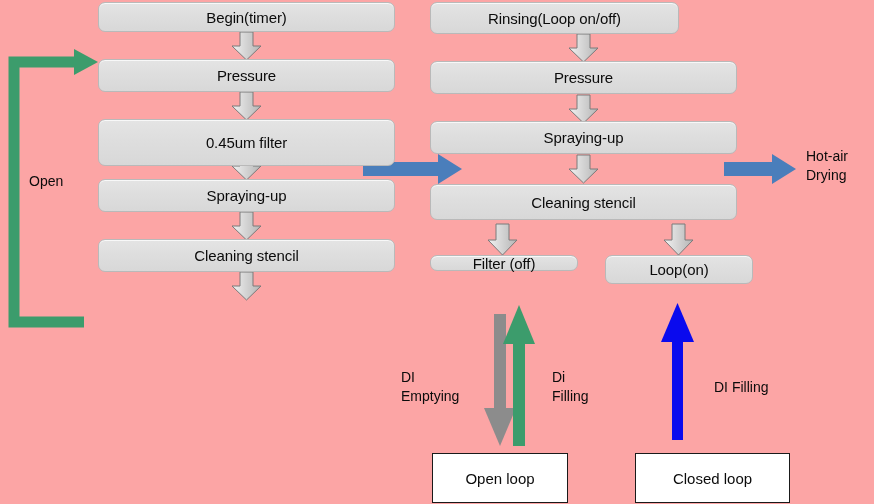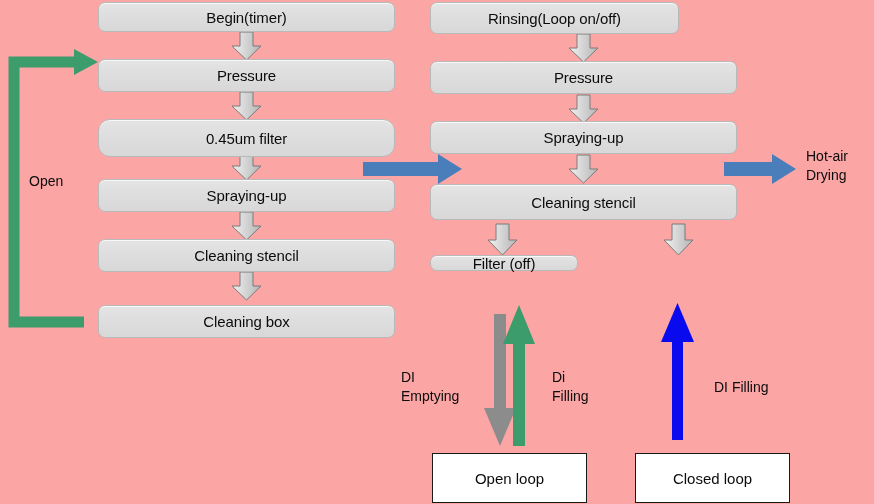--- a/index.html
+++ b/index.html
@@ -157,40 +157,40 @@
       <rect x="672" y="340" width="11" height="100" fill="#0a0aee"></rect>
       <path d="M677.5,303 L694,342 L661,342 Z" fill="#0a0aee"></path>
     </g>
 
   </svg>
 
   <div class="pbox" style="left:98px;  top:2px;   width:297px; height:30px;">Begin(timer)</div>
 
   <div class="pbox" style="left:98px;  top:59px;  width:297px; height:33px;">Pressure</div>
 
-  <div class="pbox" style="left:98px;  top:119px; width:297px; height:38px;border-radius:12px;">0.45um filter</div>
+  <div class="pbox" style="left:98px;  top:119px; width:297px; height:47px;">0.45um filter</div>
 
   <div class="pbox" style="left:98px;  top:179px; width:297px; height:33px;">Spraying-up</div>
 
   <div class="pbox" style="left:98px;  top:239px; width:297px; height:33px;">Cleaning stencil</div>
 
-  <div class="pbox" style="left:98px;  top:305px; width:297px; height:33px;">Cleaning box</div>
 
   <div class="pbox" style="left:430px; top:2px;   width:249px; height:32px;">Rinsing(Loop on/off)</div>
 
   <div class="pbox" style="left:430px; top:61px;  width:307px; height:33px;">Pressure</div>
 
   <div class="pbox" style="left:430px; top:121px; width:307px; height:33px;">Spraying-up</div>
 
   <div class="pbox" style="left:430px; top:184px; width:307px; height:36px;">Cleaning stencil</div>
 
   <div class="pbox" style="left:430px; top:255px; width:148px; height:16px;">Filter (off)</div>
 
-
-  <div class="wbox" style="left:432px; top:453px; width:155px; height:50px;">Open loop</div>
+  <div class="pbox" style="left:605px; top:255px; width:148px; height:29px;">Loop(on)</div>
+
+  <div class="wbox" style="left:432px; top:453px; width:136px; height:50px;">Open loop</div>
 
   <div class="wbox" style="left:635px; top:453px; width:155px; height:50px;text-align:center;">Closed loop</div>
 
   <div class="label" style="left:29px; top:172px;">Open</div>
 
   <div class="label" style="left:806px; top:147px;">Hot-air
 Drying</div>
 
   <div class="label" style="left:401px; top:368px;">DI
 Emptying</div>

